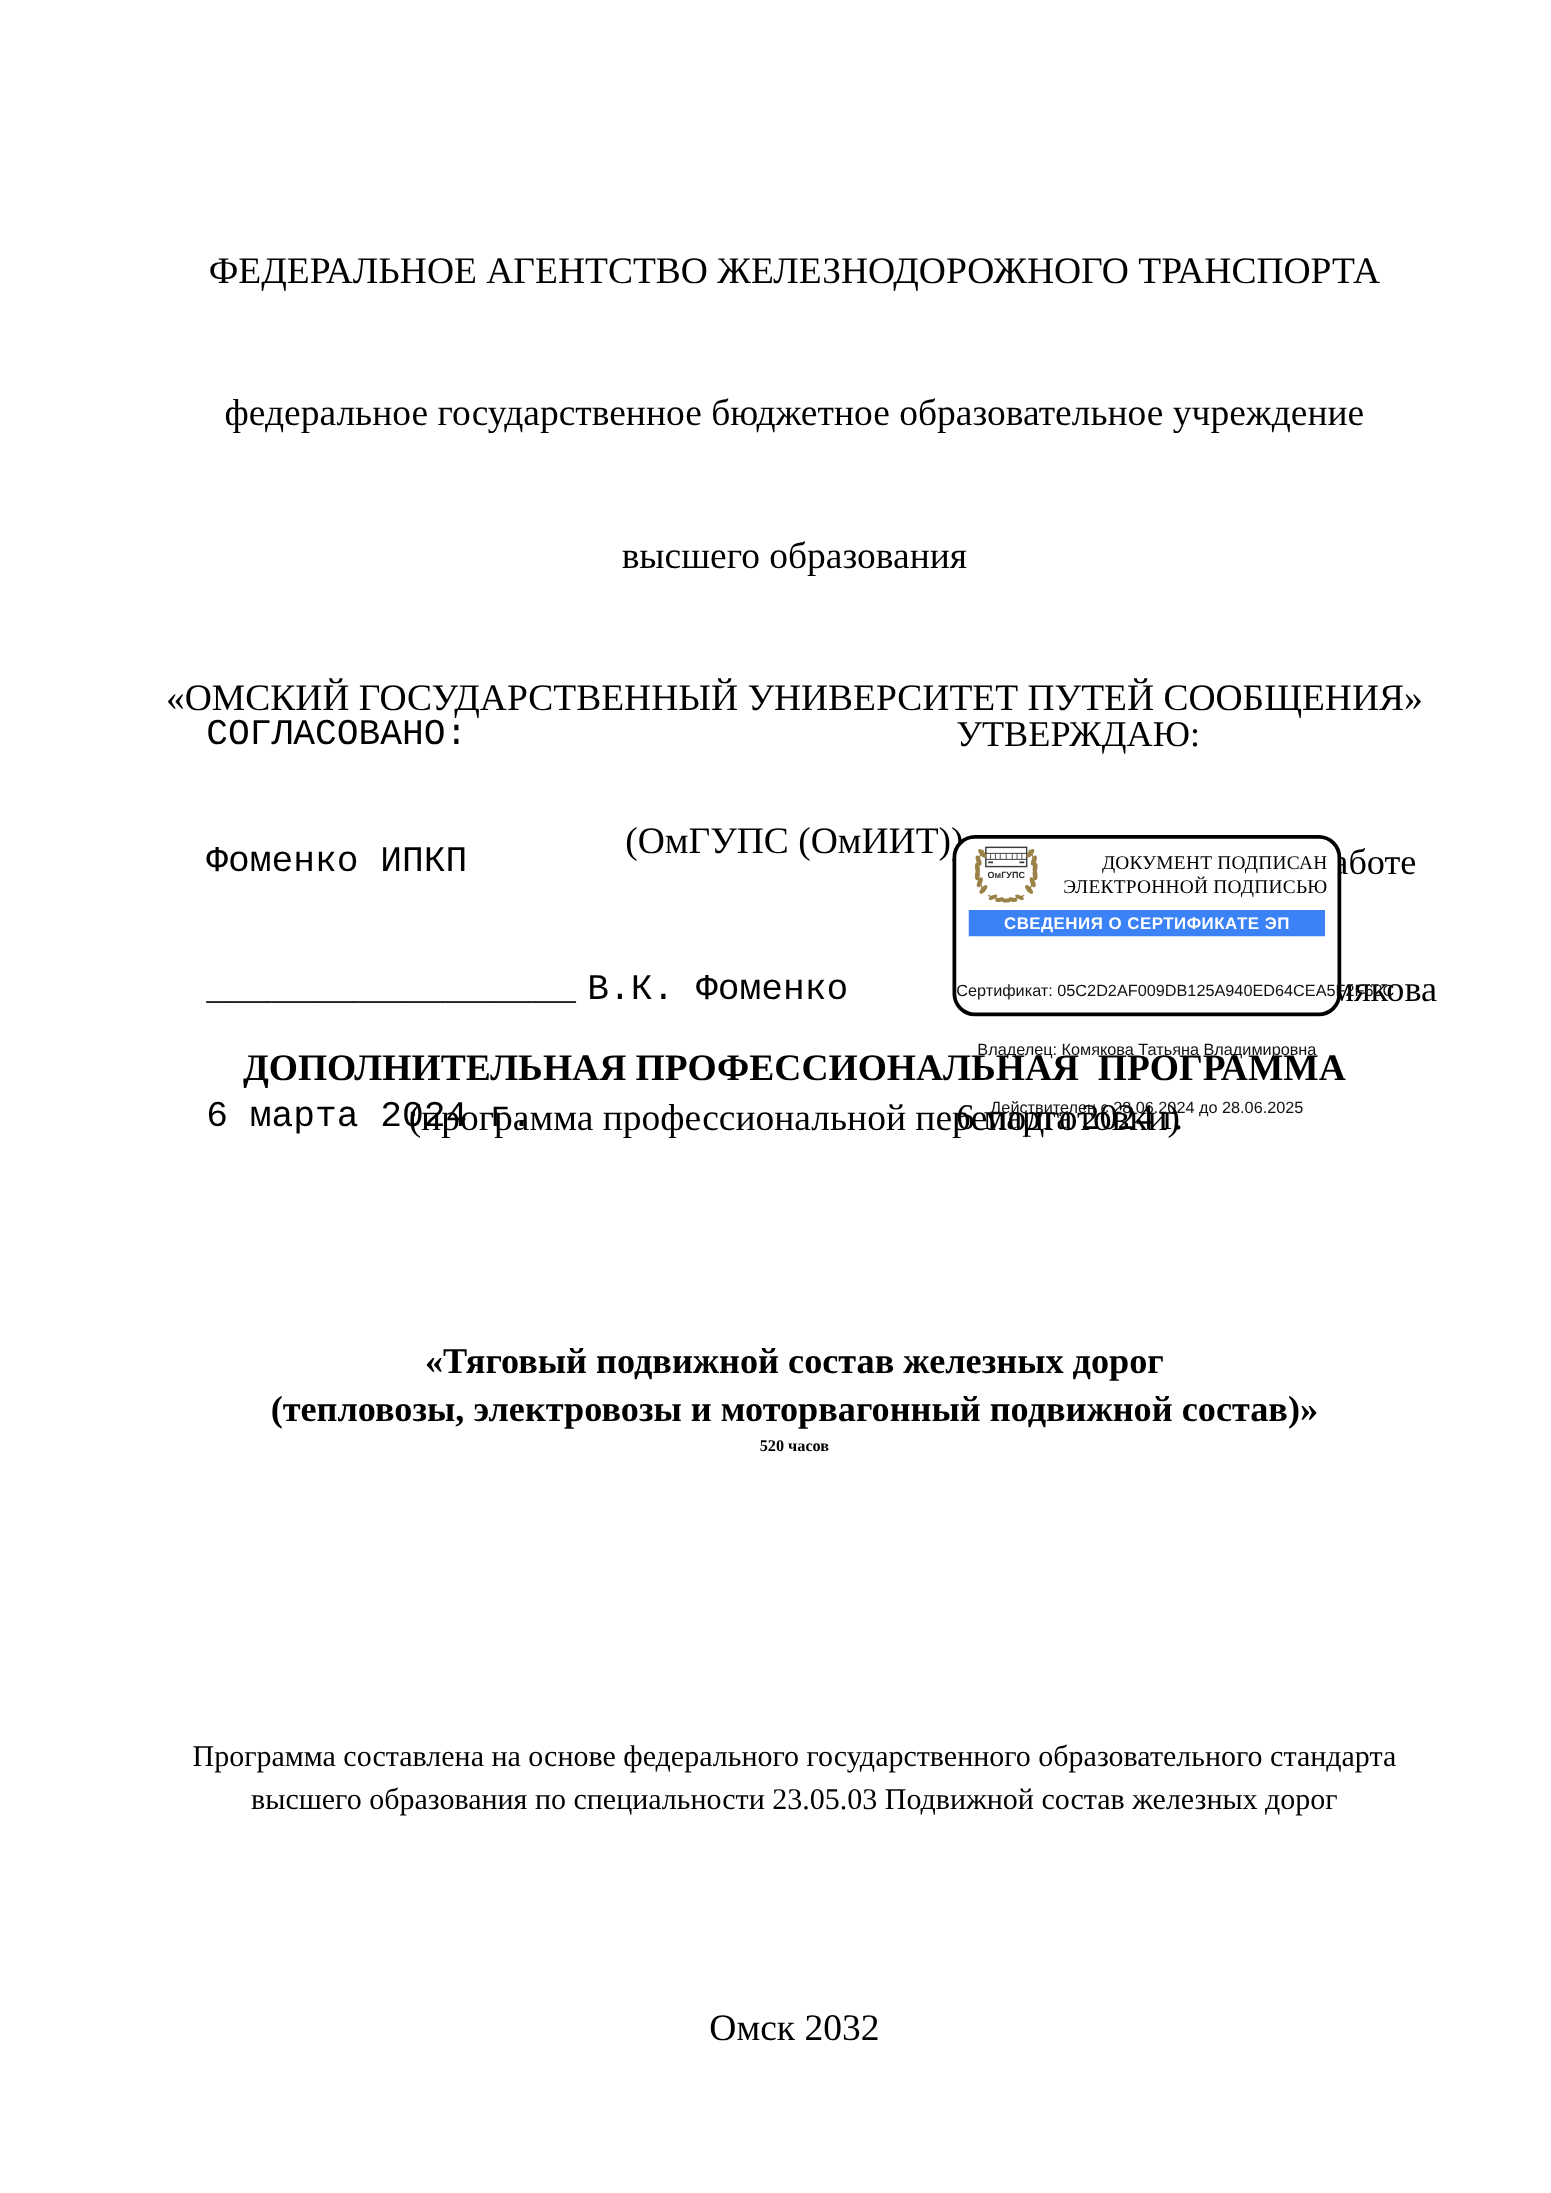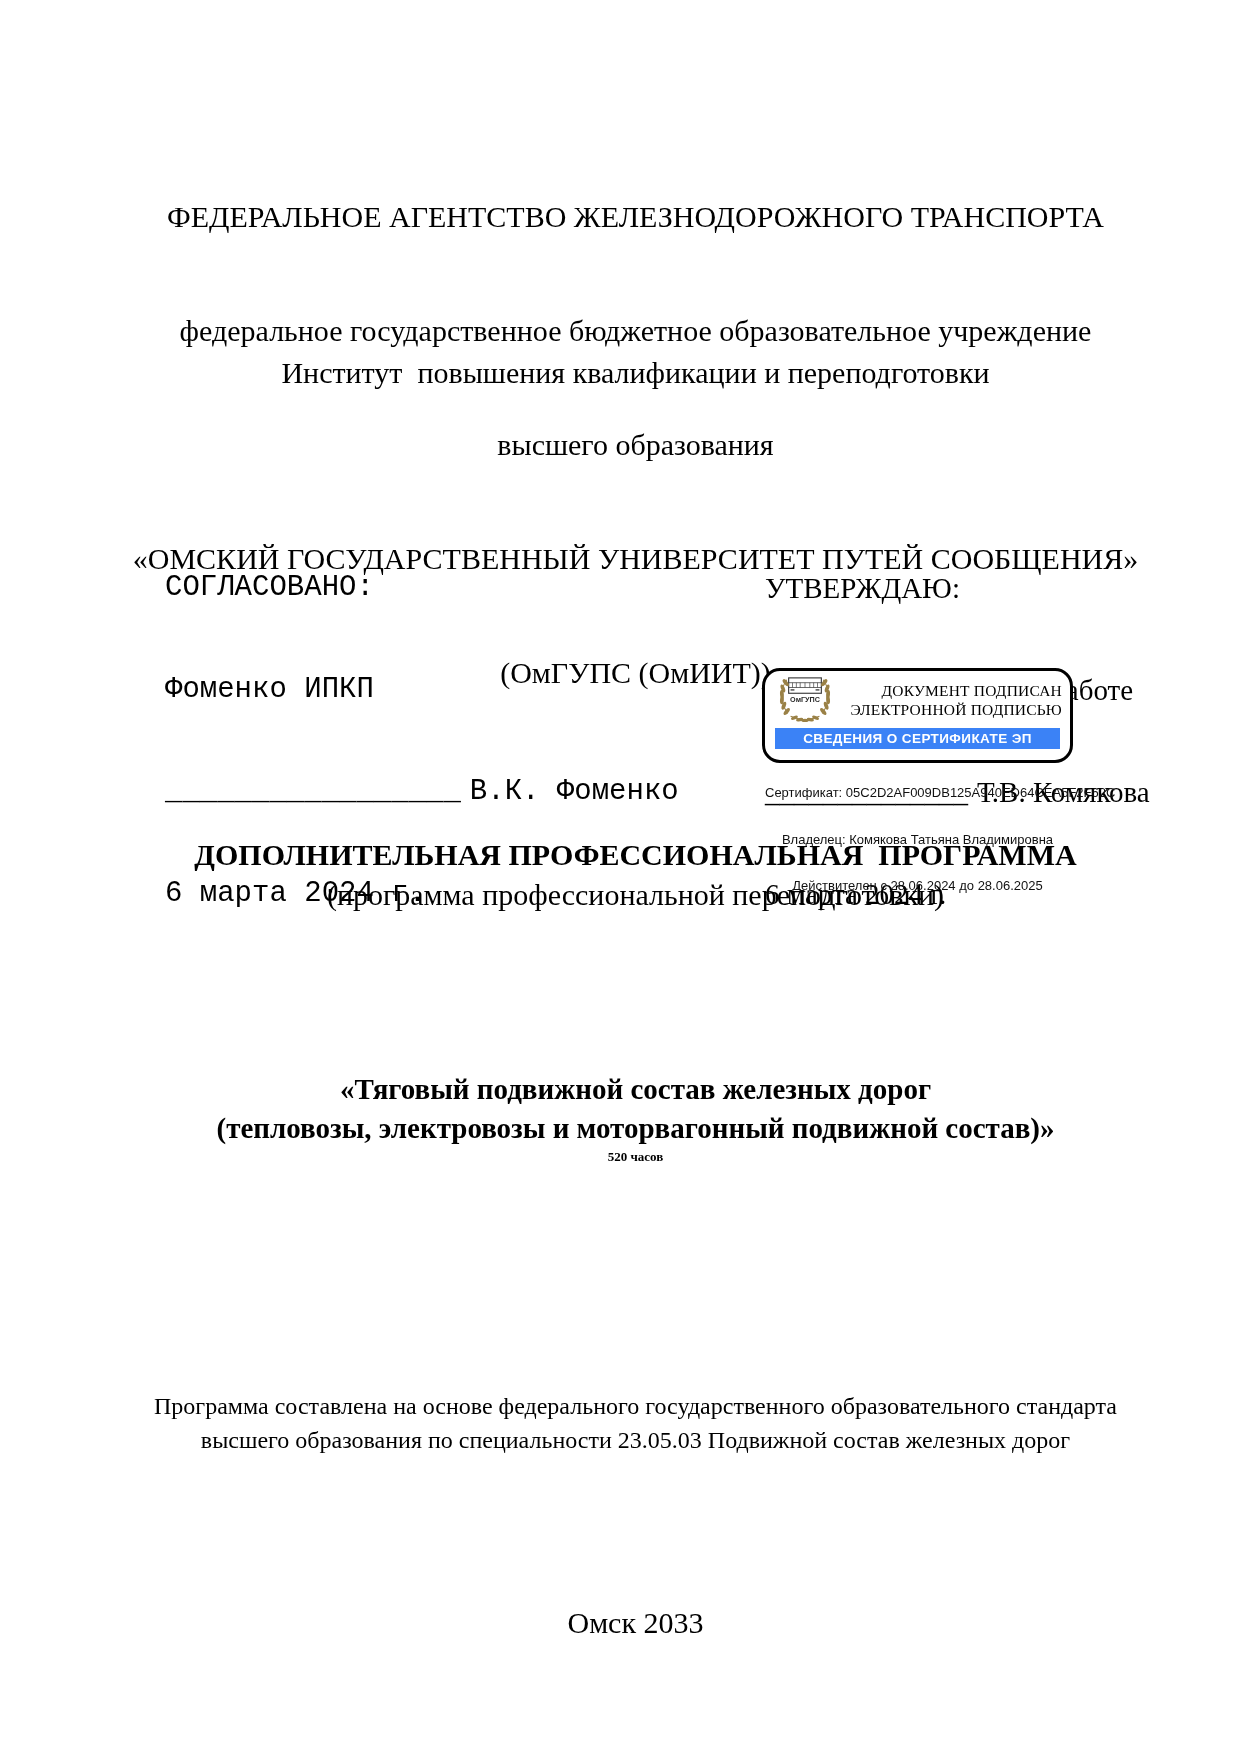--- a/index.html
+++ b/index.html
@@ -27,21 +27,21 @@
     font-size:29px; line-height:34px;
     white-space:pre;
   }
   .sig-left  { left:165px;font-family:Liberation Mono, monospace; }
   .sig-right { left:765px; }
   .sig-name  { margin-left:9px; }
 
   
   .stamp {
     position:absolute; left:762px; top:668px;
-    width:311px; height:95px;
+    width:311px; height:145px;
     border:3px solid #000000;
     border-radius:18px;
     background:#ffffff;
   }
   .stamp-top { display:flex; align-items:center; height:55px; padding:3px 8px 0 9px; }
   .stamp-logo { width:62px; flex:0 0 62px; }
   .stamp-logo svg { display:block; }
   .stamp-title { flex:1; text-align:right; font-size:15.5px; line-height:19px; letter-spacing:0.2px; }
   .stamp-bar {
     margin:2px 10px 0 10px; height:21px;
@@ -73,21 +73,20 @@
 <div class="page">
 
   <div class="c letterhead">
     <div>ФЕДЕРАЛЬНОЕ АГЕНТСТВО ЖЕЛЕЗНОДОРОЖНОГО ТРАНСПОРТА</div>
     <div>федеральное государственное бюджетное образовательное учреждение</div>
     <div>высшего образования</div>
     <div>«ОМСКИЙ ГОСУДАРСТВЕННЫЙ УНИВЕРСИТЕТ ПУТЕЙ СООБЩЕНИЯ»</div>
     <div>(ОмГУПС (ОмИИТ))</div>
   </div>
 
-  <div class="c institute">Институт  повышения квалификации и переподготовки</div>
 
   <div class="sig-col sig-left">
     <div>СОГЛАСОВАНО:</div>
     <div>Фоменко ИПКП</div>
     <div><span>_________________</span><span class="sig-name">В.К. Фоменко</span></div>
     <div>6 марта 2024 г.</div>
   </div>
 
   <div class="sig-col sig-right">
     <div>УТВЕРЖДАЮ:</div>
@@ -154,15 +153,15 @@
   <div class="c main-title">ДОПОЛНИТЕЛЬНАЯ ПРОФЕССИОНАЛЬНАЯ  ПРОГРАММА</div>
   <div class="c main-subtitle">(программа профессиональной переподготовки)</div>
 
   <div class="c prog1">«Тяговый подвижной состав железных дорог</div>
   <div class="c prog2">(тепловозы, электровозы и моторвагонный подвижной состав)»</div>
   <div class="c hours">520 часов</div>
 
   <div class="c basis1">Программа составлена на основе федерального государственного образовательного стандарта</div>
   <div class="c basis2">высшего образования по специальности 23.05.03 Подвижной состав железных дорог</div>
 
-  <div class="c footer-line">Омск 2033</div>
+  <div class="c footer-line">Омск 2032</div>
 
 </div>
 
 </body></html>

